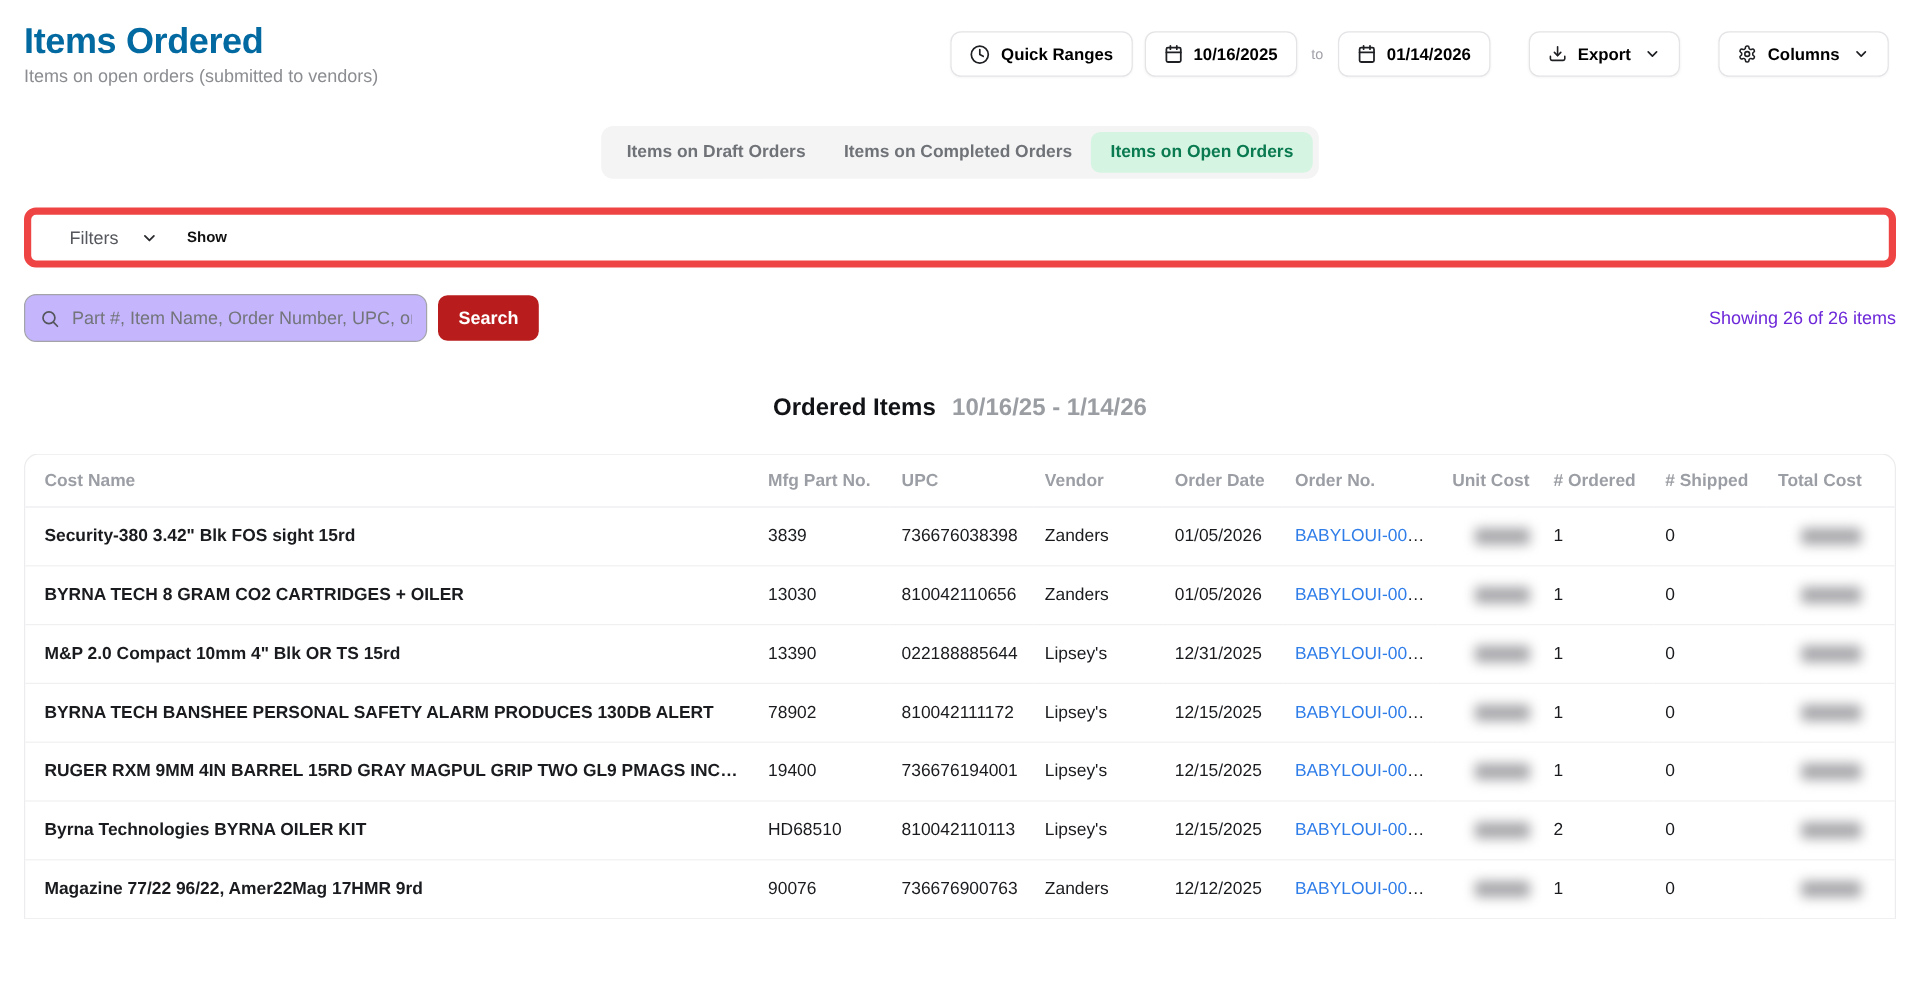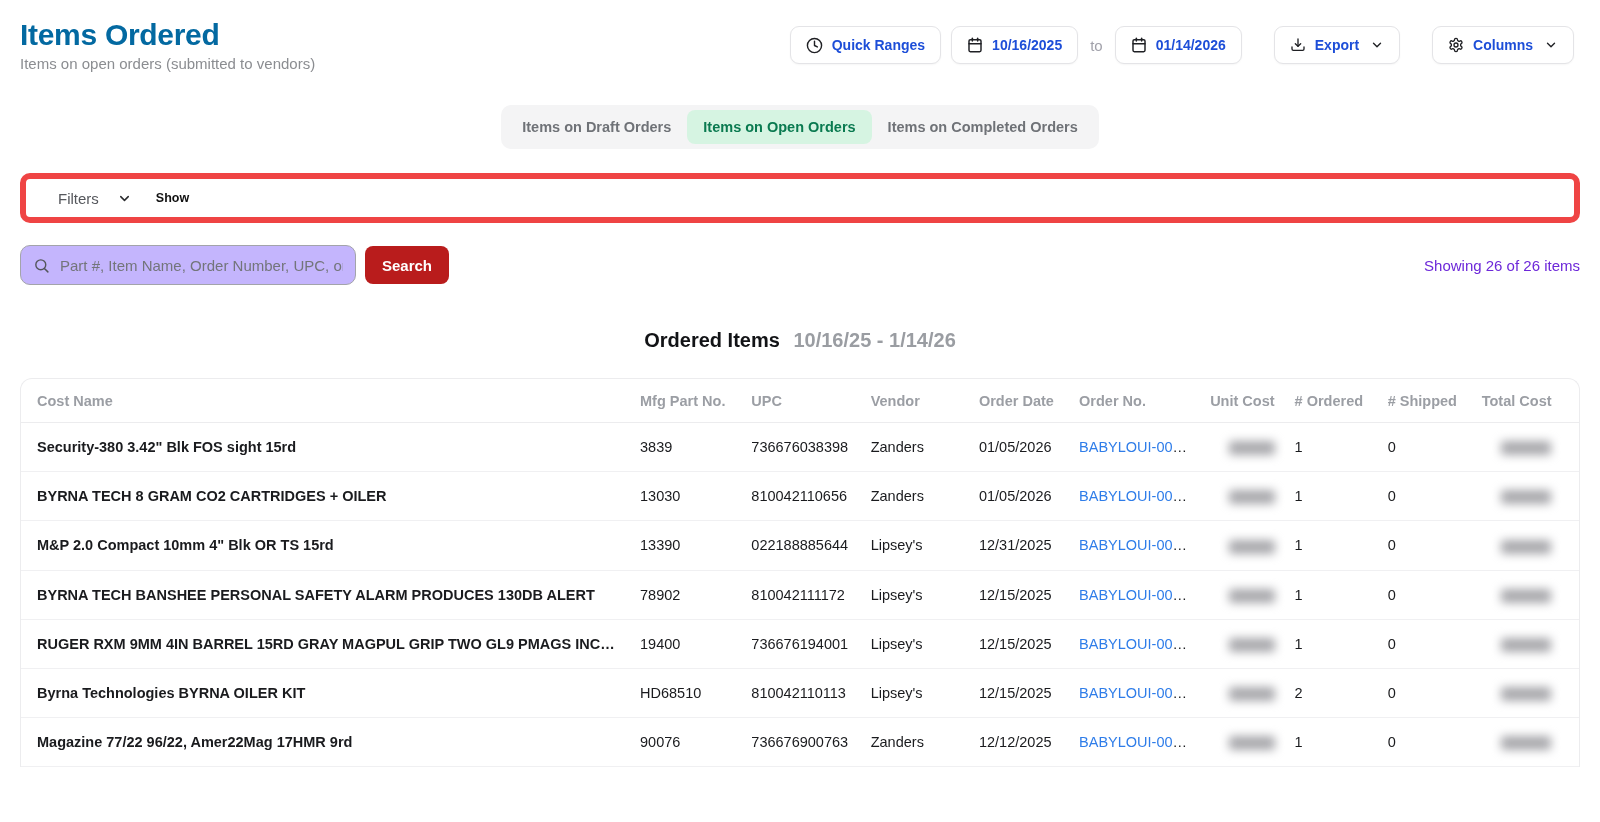--- a/index.html
+++ b/index.html
@@ -7,24 +7,24 @@
     font-family:"Liberation Sans", sans-serif; color:#18181b; }
 
   
   .header { display:flex; justify-content:space-between; align-items:flex-start; padding:18px 26px 0 20px; }
   .page-title { font-size:30px; font-weight:800; color:#0369a1; letter-spacing:-.3px; }
   .page-subtitle { font-size:15px; color:#8b8d91; margin-top:3px; }
 
   .toolbar { display:flex; align-items:center; gap:10px; margin-top:8px; }
   .btn { display:inline-flex; align-items:center; gap:9px; height:38px; padding:0 15px;
     background:#fff; border:1px solid #e4e4e7; border-radius:9px;
-    font-size:14px; font-weight:600; color:#1d4ed8; cursor:pointer;
+    font-size:14px; font-weight:600; color:#000000; cursor:pointer;
     box-shadow:0 1px 2px rgba(0,0,0,.04); white-space:nowrap; }
   .btn svg { flex:0 0 auto; }
-  .to-label { color:#a1a1aa; font-size:15px; padding:0 2px; }
+  .to-label { color:#a1a1aa; font-size:12px; padding:0 2px; }
   .chev { margin-left:2px; }
 
   
   .tabs-wrap { display:flex; justify-content:center; margin-top:33px; }
   .tabs { display:flex; background:#f4f4f5; border-radius:10px; padding:5px; }
   .tab { padding:9px 16px; font-size:14.5px; font-weight:600; color:#6f7277;
     border-radius:8px; cursor:pointer; white-space:nowrap; }
   .tab.active { background:#d6f4e2; color:#0a7a50; }
 
   
@@ -155,22 +155,22 @@
             <polyline points="6 9 12 15 18 9"></polyline>
           </svg>
       </span>
     </button>
   </div>
 </div>
 
 <div class="tabs-wrap">
   <div class="tabs">
     <div class="tab">Items on Draft Orders</div>
+    <div class="tab">Items on Completed Orders</div>
     <div class="tab active">Items on Open Orders</div>
-    <div class="tab">Items on Completed Orders</div>
   </div>
 </div>
 
 <div class="filters-bar">
   <span class="filters-label">Filters</span>
   <span class="filters-chevron">
     <svg width="15" height="15" viewBox="0 0 24 24" fill="none" stroke="#2a2b2e" stroke-width="2.4" stroke-linecap="round" stroke-linejoin="round">
         <polyline points="6 9 12 15 18 9"></polyline>
       </svg>
   </span>

